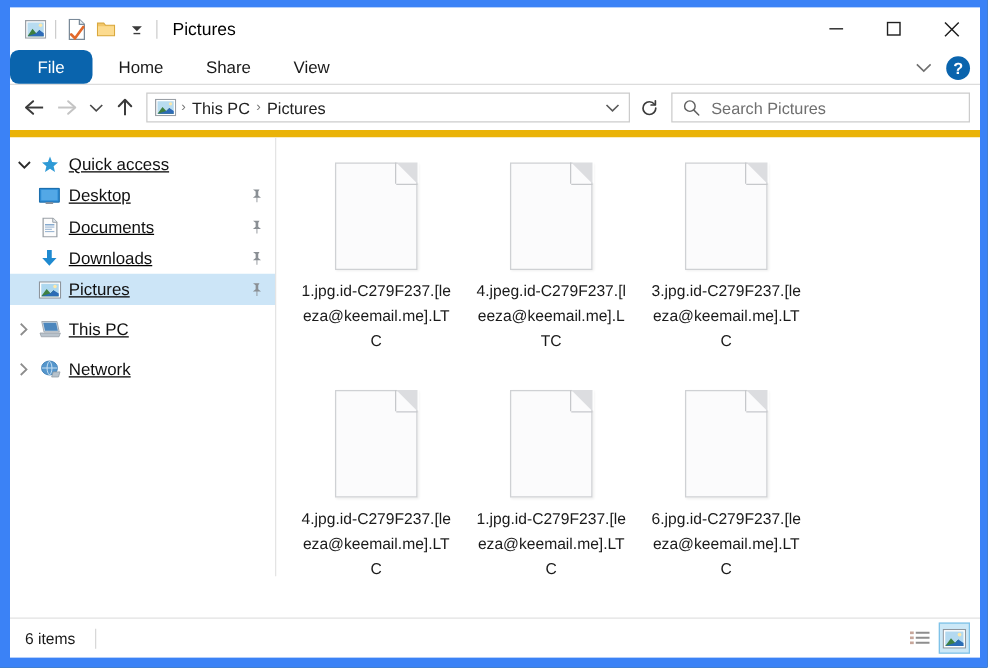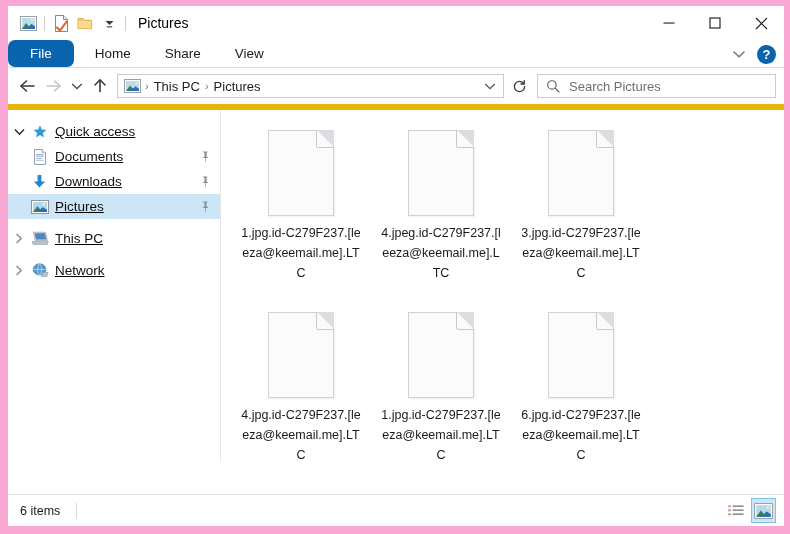--- a/index.html
+++ b/index.html
@@ -11,21 +11,21 @@
     overflow: hidden;
     font-family: "Liberation Sans", sans-serif;
     background: #0a5294;
   }
 
   
   #explorer-window {
     position: absolute;
     left: 0; top: 0;
     width: 790px; height: 534px;
-    background: #f9a8d4;
+    background: #3b82f6;
     padding: 6px 6px 8px 8px;
   }
   #window-inner {
     position: relative;
     width: 100%; height: 100%;
     background: #ffffff;
     overflow: hidden;
     display: flex;
     flex-direction: column;
   }
@@ -584,20 +584,35 @@
               </svg>
           </span>
           <span class="tree-icon">
             <svg width="16" height="16" viewBox="0 0 16 16">
               <path d="M8 1.2 L9.7 5.6 L14.4 5.9 L10.9 9 L12 13.6 L8 11 L4 13.6 L5.1 9 L1.6 5.9 L6.3 5.6 Z" fill="#2e9ad6"></path>
             </svg>
           </span>
           <span class="tree-label">Quick access</span>
         </div>
 
+        <div class="tree-row child">
+          <span class="tree-icon">
+            <svg width="17" height="14" viewBox="0 0 17 14">
+              <rect x="0.6" y="0.6" width="15.8" height="11" rx="0.5" fill="#2f8fd8" stroke="#1c6fae"></rect>
+              <rect x="2" y="2" width="13" height="8.2" fill="#53a8e6"></rect>
+              <rect x="5.5" y="11.8" width="6" height="1.4" fill="#8a9099"></rect>
+            </svg>
+          </span>
+          <span class="tree-label">Desktop</span>
+          <span class="pin">
+            <svg width="13" height="13" viewBox="0 0 13 13">
+              <path d="M3.4 1.6 L8.6 1.6 L7.6 3.1 L7.6 6.4 L9.8 8.1 L6.9 8.1 L6.9 11.8 L6.2 11.8 L6.2 8.1 L3.3 8.1 L5.5 6.4 L5.5 3.1 Z" fill="#8a8f94"></path>
+            </svg>
+          </span>
+        </div>
 
         <div class="tree-row child">
           <span class="tree-icon">
             <svg width="14" height="16" viewBox="0 0 14 16">
               <path d="M1.5 0.5 H9.2 L12.5 3.8 V15.5 H1.5 Z" fill="#fcfcfc" stroke="#9aa0a6"></path>
               <path d="M9.2 0.5 V3.8 H12.5" fill="#e7eef4" stroke="#9aa0a6" stroke-width="0.8"></path>
               <rect x="3" y="5.4" width="7.5" height="0.9" fill="#5f8fc0"></rect>
               <rect x="3" y="7.2" width="7.5" height="0.9" fill="#9db8d4"></rect>
               <rect x="3" y="9" width="5.5" height="0.9" fill="#9db8d4"></rect>
               <rect x="3" y="10.8" width="7.5" height="0.9" fill="#9db8d4"></rect>

